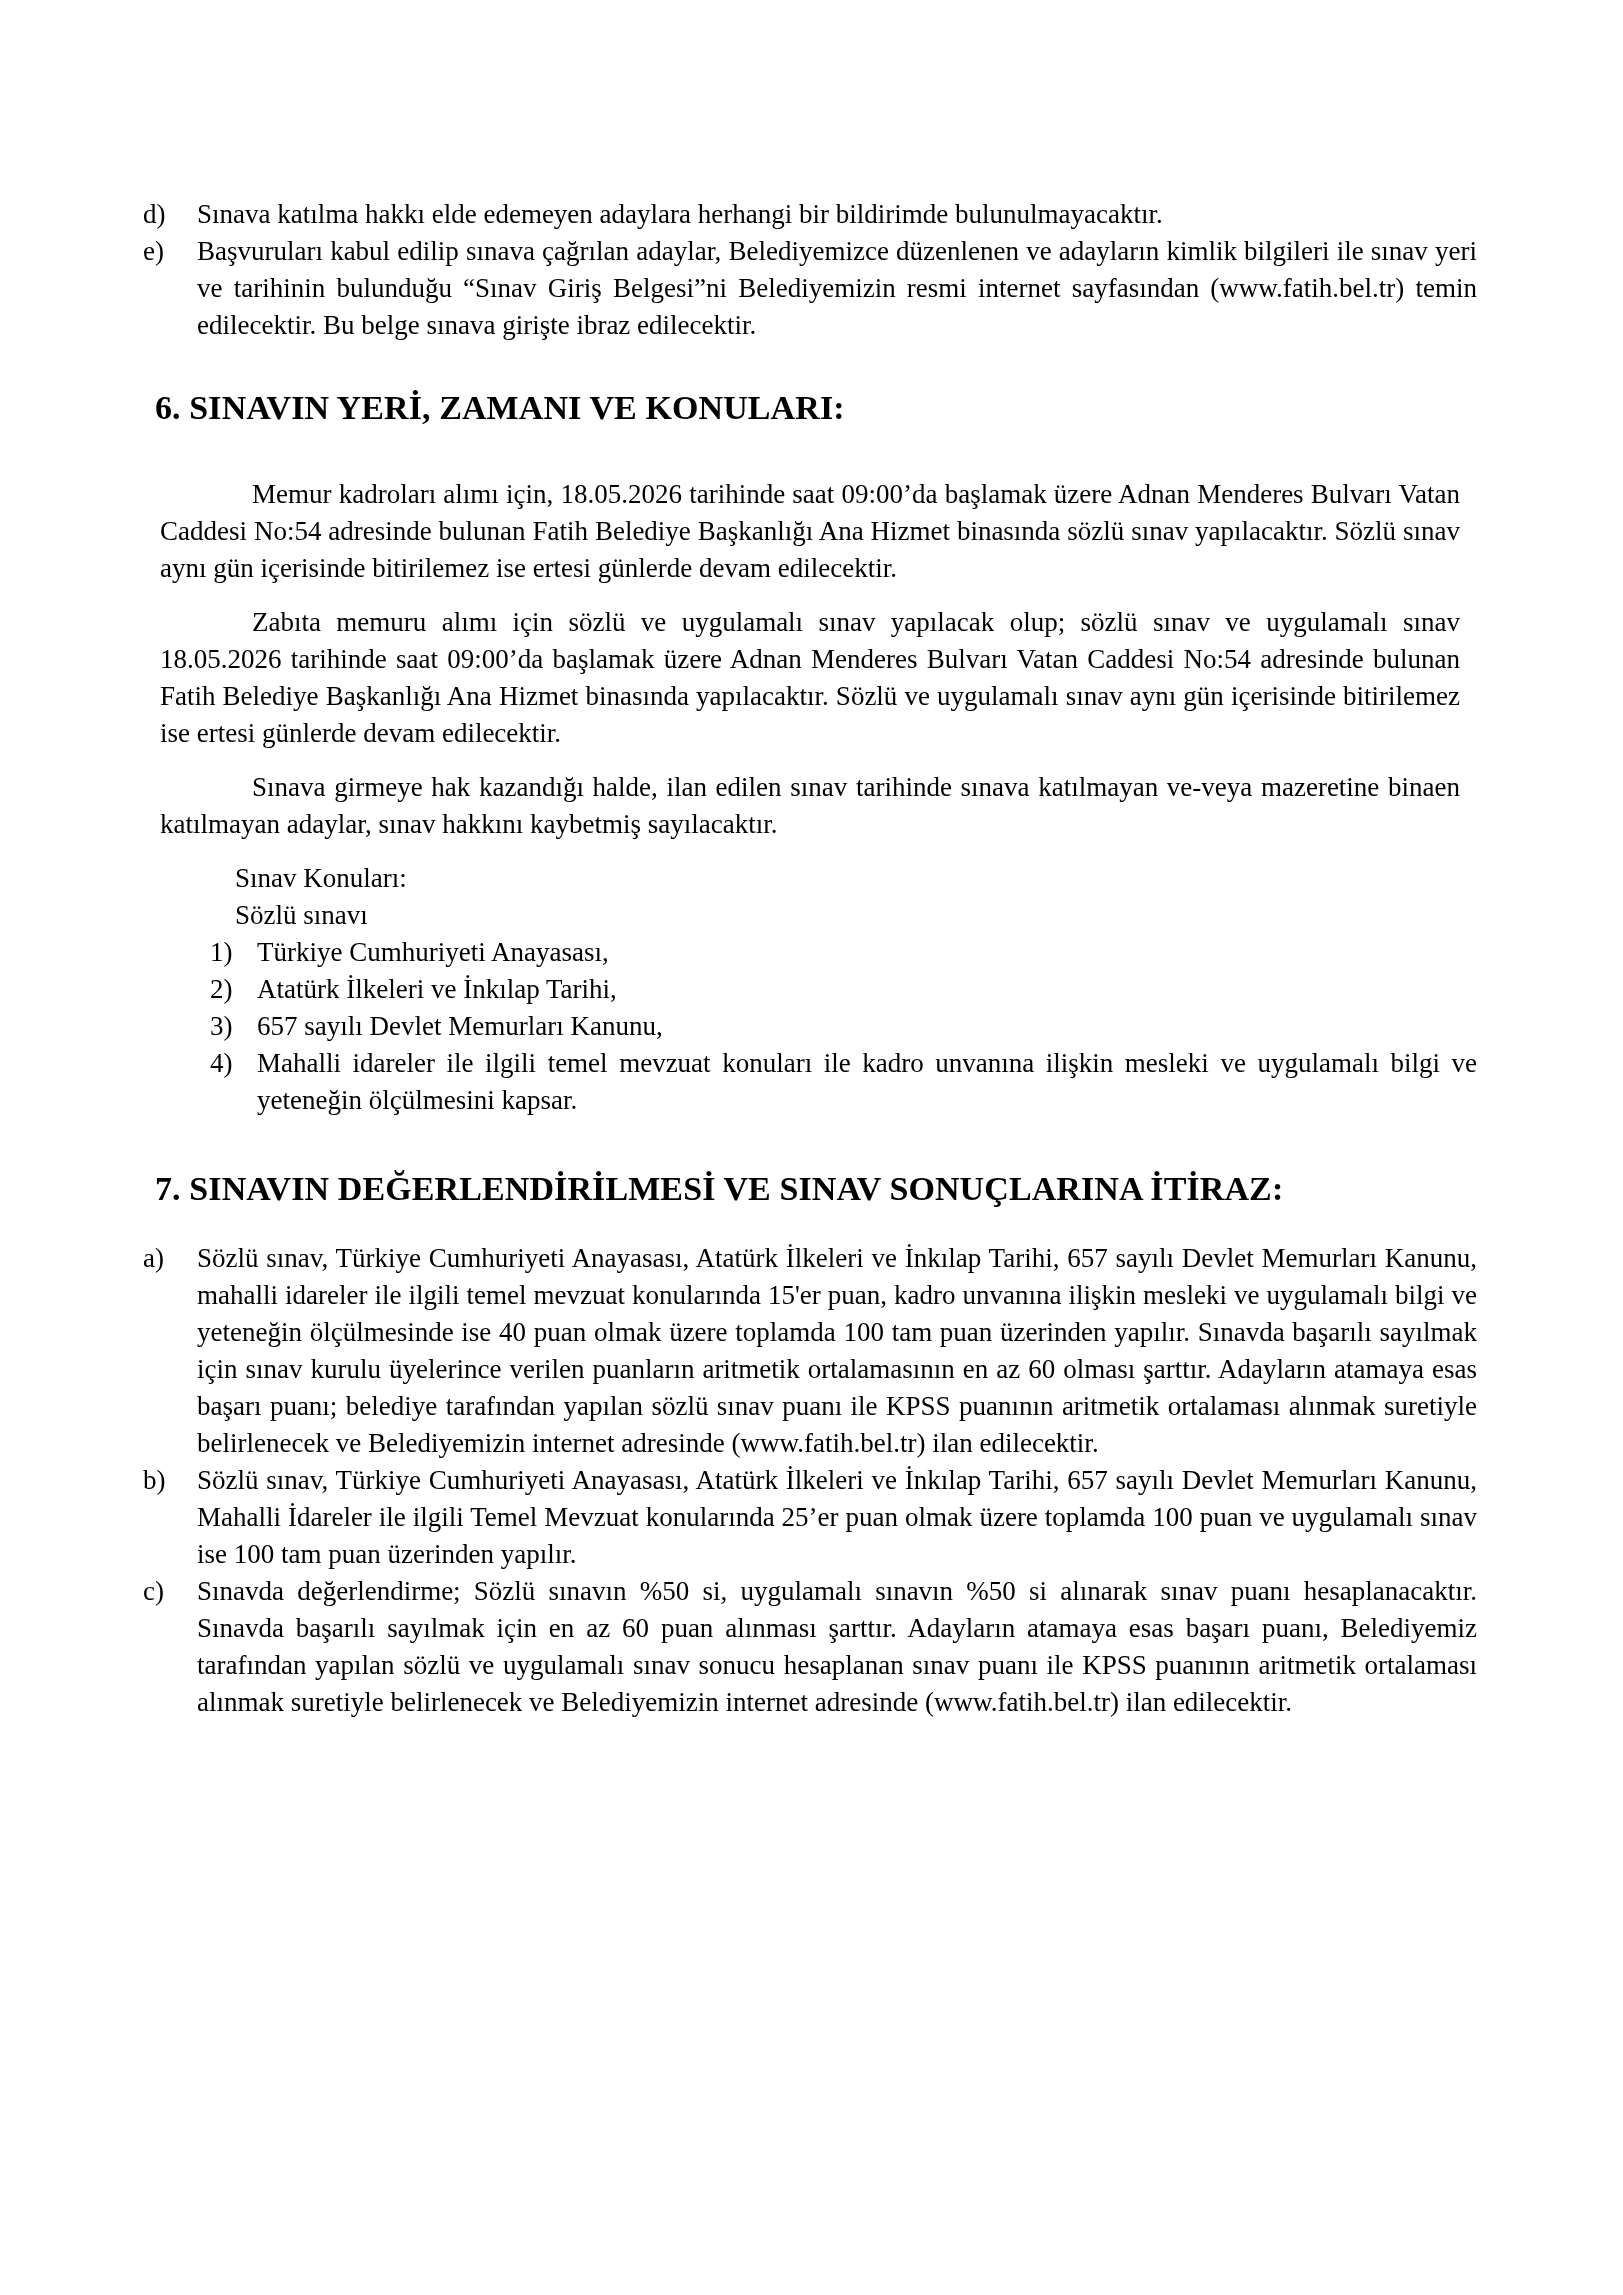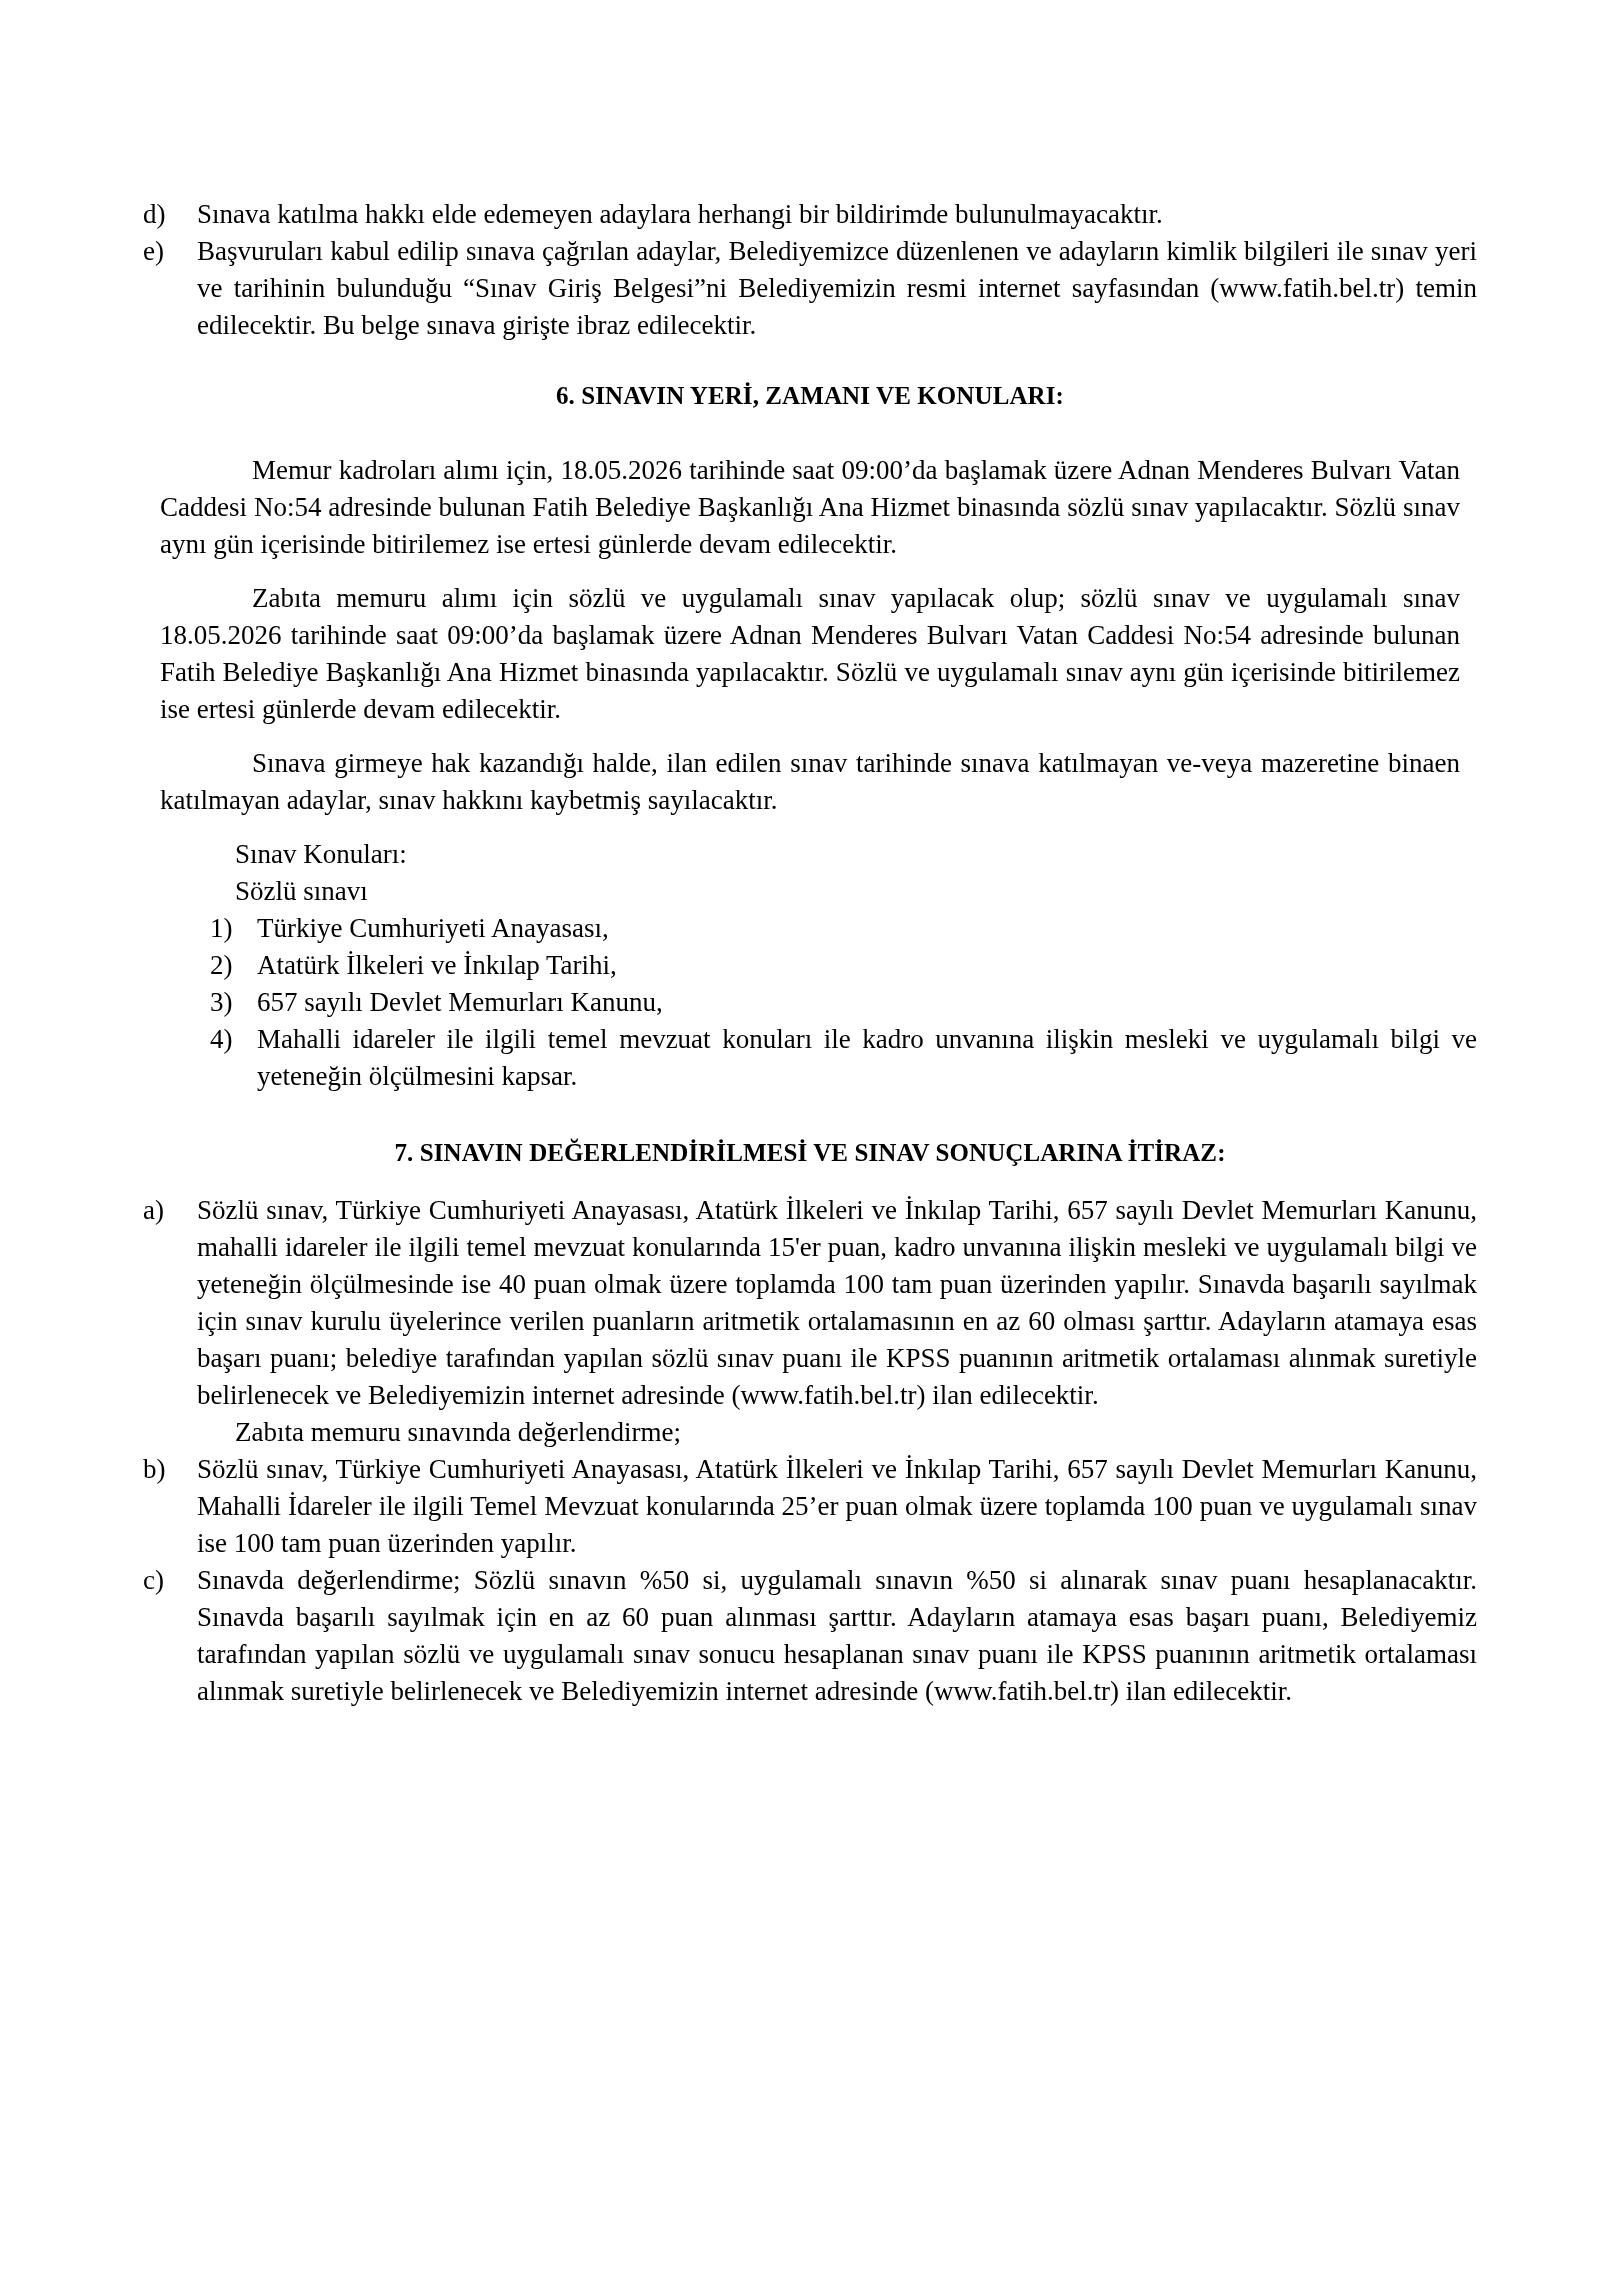--- a/index.html
+++ b/index.html
@@ -74,24 +74,24 @@
     font-size: 27px;
     line-height: 37px;
   }
   .numbered-item > .itext {
     display: block;
   }
 
   
   .section-heading {
     font-weight: bold;
-    font-size: 25px;
+    font-size: 34px;
     line-height: 37px;
-    text-align: center;
-    margin: 0;
+    text-align: left;
+    margin: 12px;
     letter-spacing: 0.1px;
   }
 
   
   .para {
     margin: 17px;
     text-align: justify;
     text-indent: 92px;
   }
   .sub-label {
@@ -160,21 +160,20 @@
     <div class="gap-md"></div>
 
 
     <ul class="lettered-list">
       <li class="lettered-item">
         <span class="marker">a)</span>
         <span class="itext">Sözlü sınav, Türkiye Cumhuriyeti Anayasası, Atatürk İlkeleri ve İnkılap Tarihi, 657 sayılı Devlet Memurları Kanunu, mahalli idareler ile ilgili temel mevzuat konularında 15'er puan, kadro unvanına ilişkin mesleki ve uygulamalı bilgi ve yeteneğin ölçülmesinde ise 40 puan olmak üzere toplamda 100 tam puan üzerinden yapılır. Sınavda başarılı sayılmak için sınav kurulu üyelerince verilen puanların aritmetik ortalamasının en az 60 olması şarttır. Adayların atamaya esas başarı puanı; belediye tarafından yapılan sözlü sınav puanı ile KPSS puanının aritmetik ortalaması alınmak suretiyle belirlenecek ve Belediyemizin internet adresinde (www.fatih.bel.tr) ilan edilecektir.</span>
       </li>
     </ul>
 
-    <p class="sub-label">Zabıta memuru sınavında değerlendirme;</p>
 
     <ul class="lettered-list">
       <li class="lettered-item">
         <span class="marker">b)</span>
         <span class="itext">Sözlü sınav, Türkiye Cumhuriyeti Anayasası, Atatürk İlkeleri ve İnkılap Tarihi, 657 sayılı Devlet Memurları Kanunu, Mahalli İdareler ile ilgili Temel Mevzuat konularında 25’er puan olmak üzere toplamda 100 puan ve uygulamalı sınav ise 100 tam puan üzerinden yapılır.</span>
       </li>
       <li class="lettered-item">
         <span class="marker">c)</span>
         <span class="itext">Sınavda değerlendirme; Sözlü sınavın %50 si, uygulamalı sınavın %50 si alınarak sınav puanı hesaplanacaktır. Sınavda başarılı sayılmak için en az 60 puan alınması şarttır. Adayların atamaya esas başarı puanı, Belediyemiz tarafından yapılan sözlü ve uygulamalı sınav sonucu hesaplanan sınav puanı ile KPSS puanının aritmetik ortalaması alınmak suretiyle belirlenecek ve Belediyemizin internet adresinde (www.fatih.bel.tr) ilan edilecektir.</span>
       </li>

